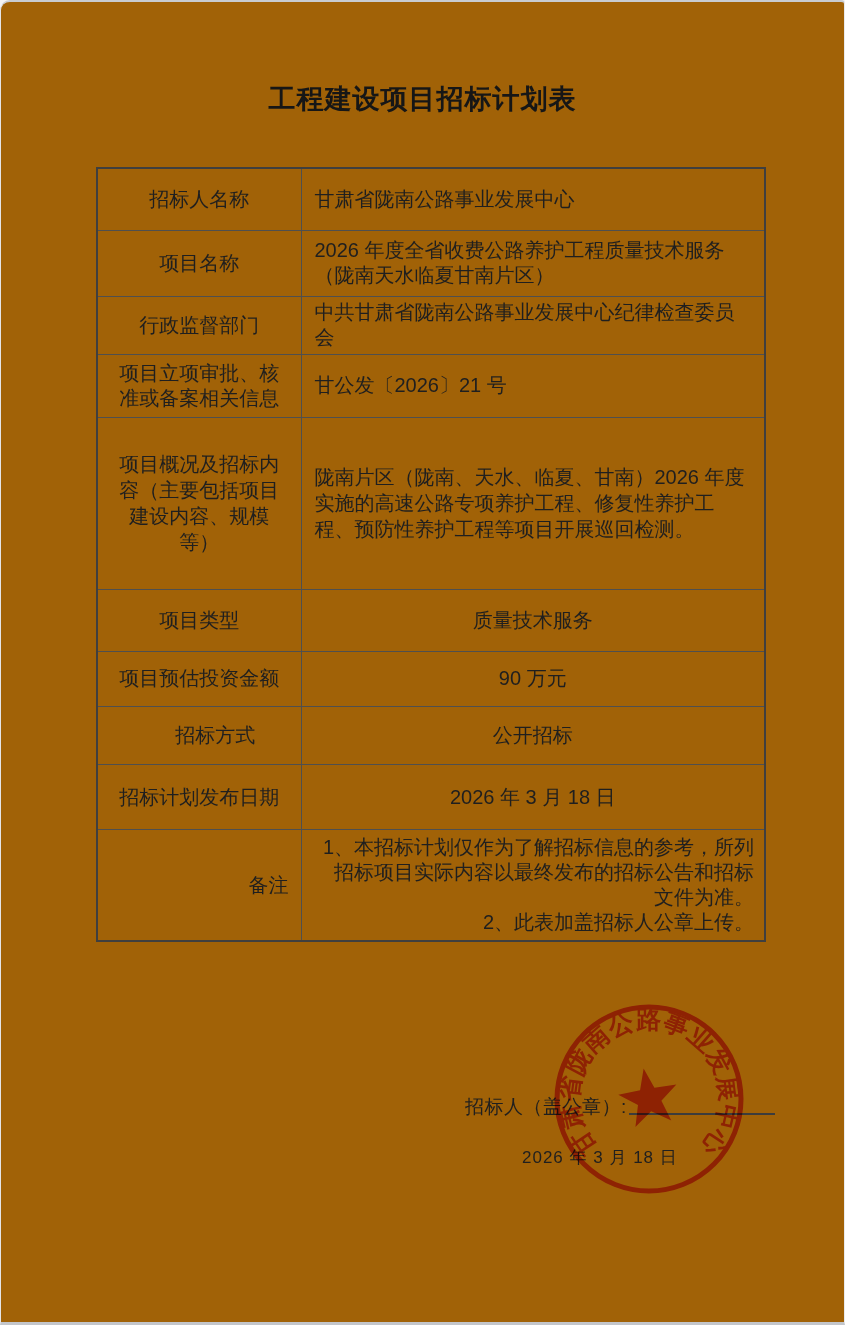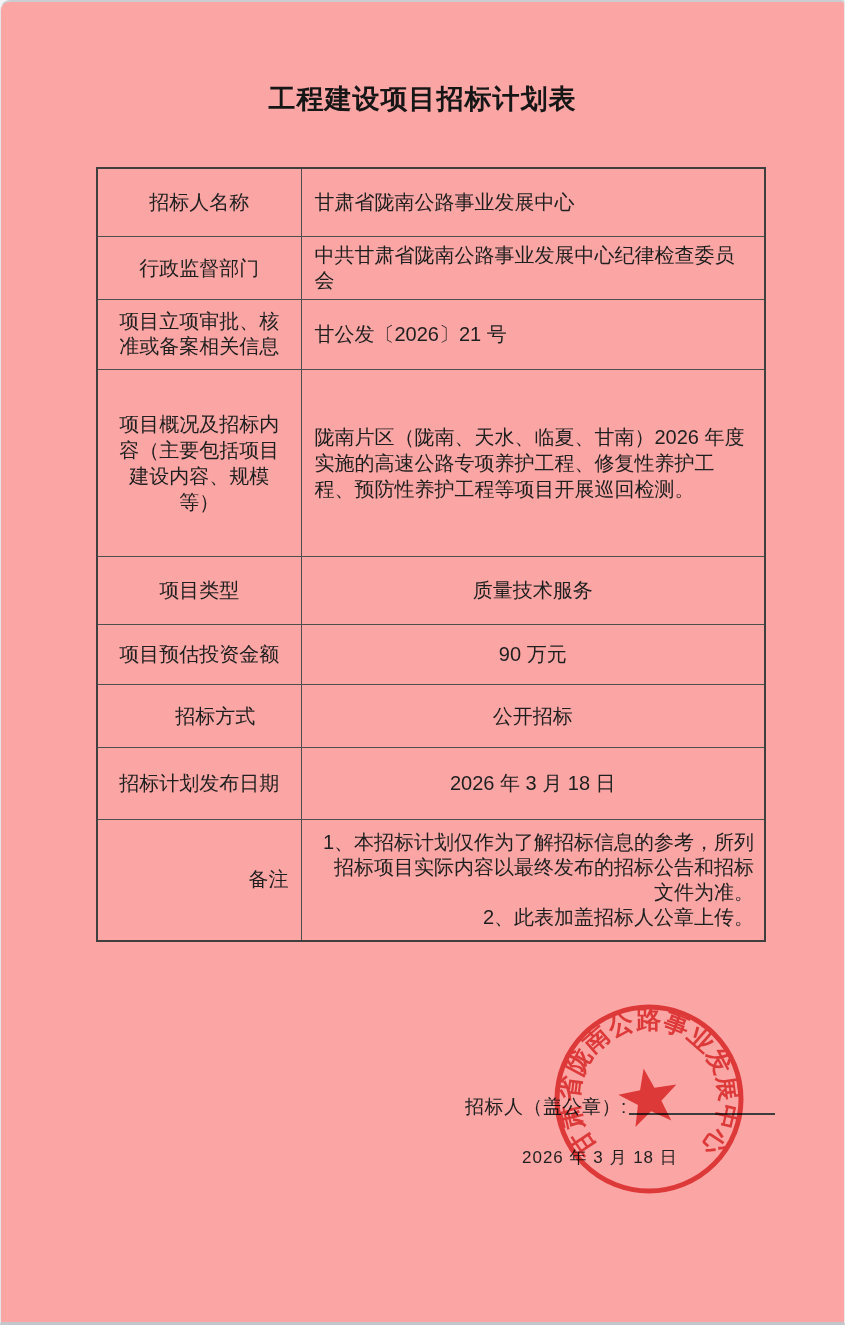--- a/index.html
+++ b/index.html
@@ -1,20 +1,20 @@
 <!DOCTYPE html>
 <html><head>
 <meta charset="utf-8">
 <style>
   html,body { margin:0; padding:0; background:#f4f4f5; }
   .page {
     position:relative;
     width:845px; height:1325px;
     margin:0 auto;
-    background:#fca5a5;
+    background:#a16207;
     box-sizing:border-box;
     border-top:2px solid #c9ccd1;
     border-left:1px solid #e4e5e8;
     border-right:1px solid #e9eaec;
     border-bottom:3px solid #c3c6cb;
     border-radius:10px 4px 0 0;
     font-family:"Liberation Sans","DejaVu Sans",sans-serif;
     color:#1f1f1f;
     overflow:hidden;
   }
@@ -83,20 +83,24 @@
   <table class="doc-table">
     <colgroup>
         <col style="width:204px">
         <col style="width:464px">
       </colgroup>
     <tbody>
       <tr class="r1">
         <td class="c-label">招标人名称</td>
         <td class="c-value">甘肃省陇南公路事业发展中心</td>
       </tr>
+      <tr class="r2">
+        <td class="c-label">项目名称</td>
+        <td class="c-value">2026 年度全省收费公路养护工程质量技术服务（陇南天水临夏甘南片区）</td>
+      </tr>
       <tr class="r3">
         <td class="c-label">行政监督部门</td>
         <td class="c-value">中共甘肃省陇南公路事业发展中心纪律检查委员会</td>
       </tr>
       <tr class="r4">
         <td class="c-label">项目立项审批、核准或备案相关信息</td>
         <td class="c-value">甘公发〔2026〕21 号</td>
       </tr>
       <tr class="r5">
         <td class="c-label">项目概况及招标内容（主要包括项目建设内容、规模等）</td>

